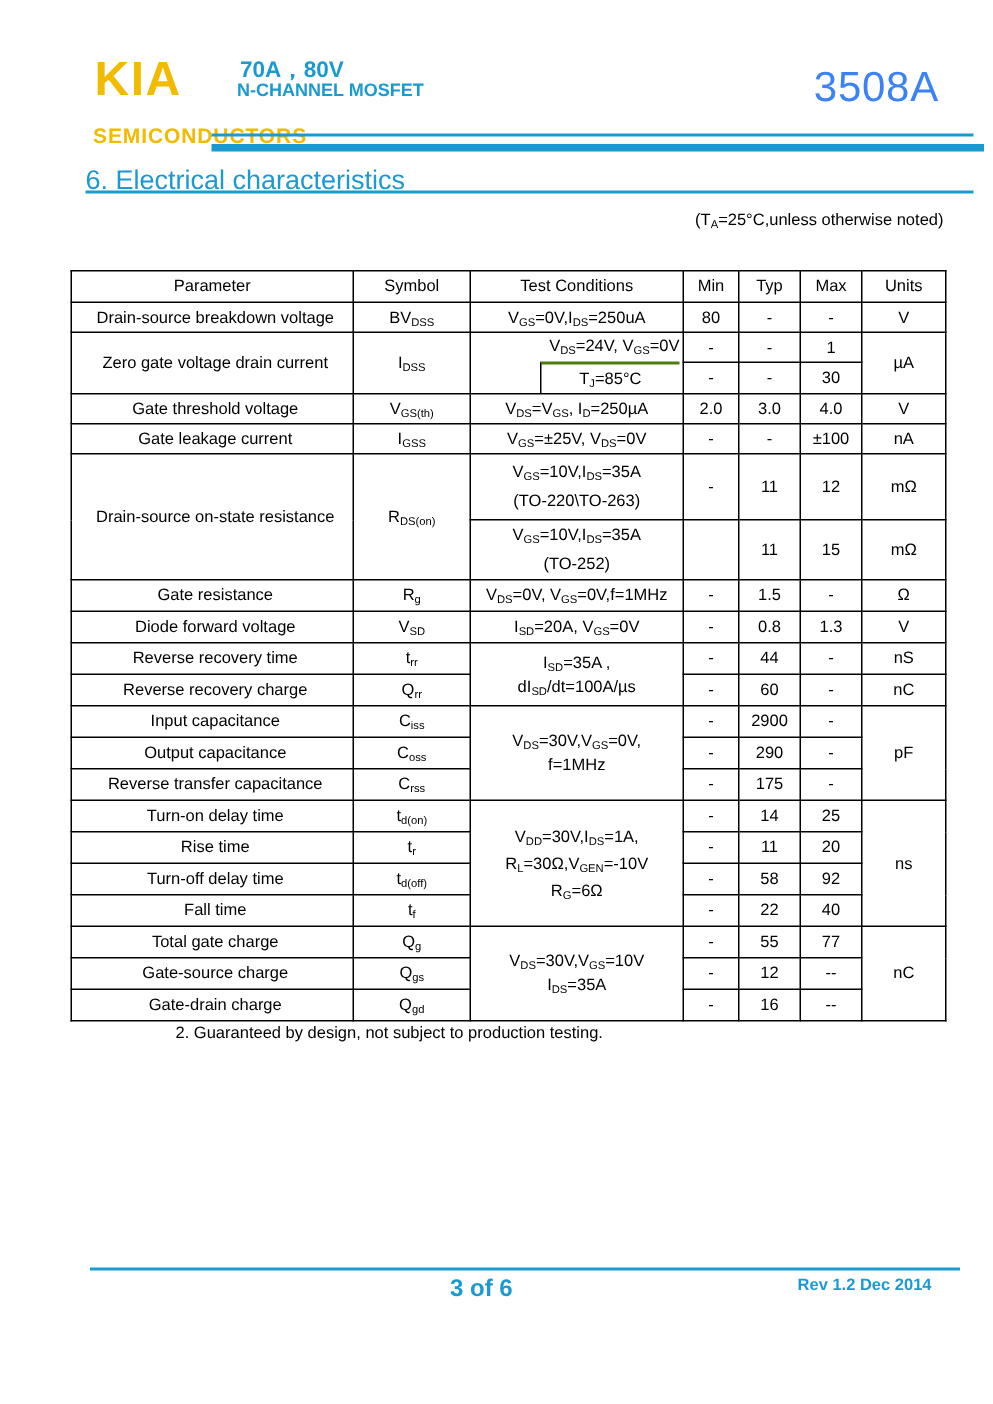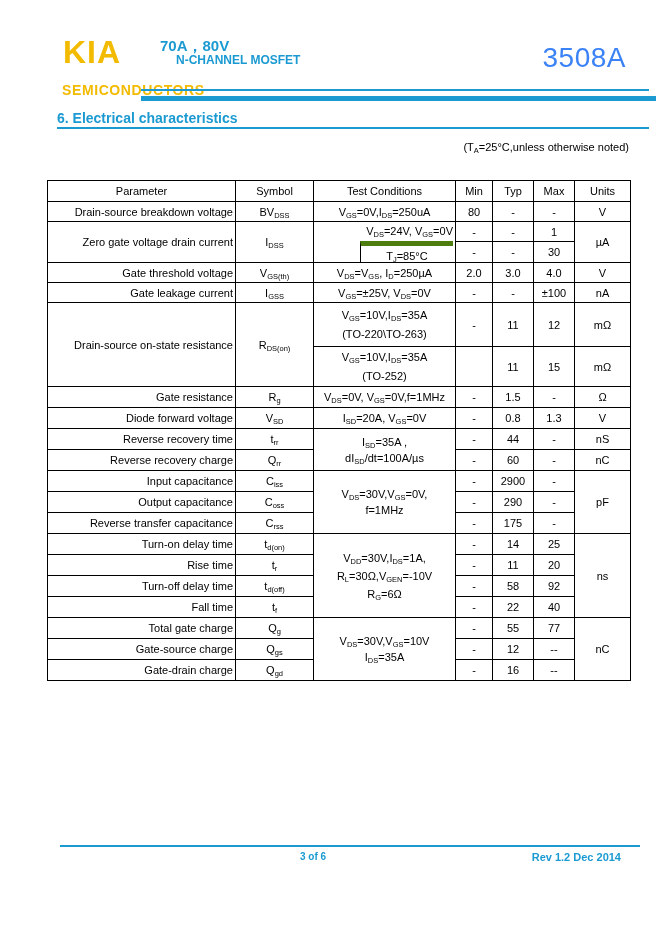--- a/index.html
+++ b/index.html
@@ -21,77 +21,77 @@
   .logo-sub {
     position:absolute; left:62px; top:82px;
     font-size:14px; font-weight:700; color:#F2BB00;
     letter-spacing:0.6px;
   }
   .rating {
     position:absolute; left:160px; top:37px;
     font-size:15px; font-weight:700; color:#1B9AD2;
   }
   .device-type {
-    position:absolute; left:176px; top:53px;
+    position:absolute; left:158px; top:53px;
     font-size:12px; font-weight:700; color:#1B9AD2;
   }
   .part-number {
     position:absolute; right:36px; top:42px;
     font-size:28px; color:#3b82f6; letter-spacing:0.5px;
   }
   .hline-thin  { position:absolute; left:141px; top:89px;  width:508px; height:2px; background:#1B9AD2; }
   .hline-thick { position:absolute; left:141px; top:96px;  width:515px; height:5px; background:#1B9AD2; }
   
   .section-title {
     position:absolute; left:57px; top:110px;
-    font-size:14px; color:#1B9AD2;font-weight:bold;
+    font-size:18px; color:#1B9AD2;
   }
   .section-underline {
     position:absolute; left:57px; top:127px; width:592px; height:2px; background:#1B9AD2;
   }
   .condition-note {
     position:absolute; right:33px; top:141px;
     font-size:11px; color:#000;
   }
   
   .ec-table-wrap { position:absolute; left:47px; top:157px;margin-top:23px; }
   table.ec {
     border-collapse:collapse; table-layout:fixed;
     width:583px; font-size:11px;
   }
   table.ec th, table.ec td {
     border:1px solid #000;
     text-align:center; vertical-align:middle;
     padding:0 2px; font-weight:400;
     overflow:hidden;
   }
-  table.ec td.param { text-align:right; padding-left:6px; }
+  table.ec td.param { text-align:center; padding-left:6px; }
   sub { font-size:0.68em; vertical-align:-0.3em; line-height:0; }
   tr.h20 { height:20px; } tr.h21 { height:21px; }
   tr.h44 { height:44px; } tr.h40 { height:40px; }
   td.cond-multi div { line-height:16px; }
   td.cond-left { text-align:left; padding-left:8px; }
   td.cond-left div { line-height:19px; }
   td.sw-cond { text-align:left; padding-left:4px; }
   td.sw-cond div { line-height:18px; }
   
   td.idss-cond { padding:0; }
   .idss-top { height:19px; line-height:19px; text-align:right; }
   .idss-bottom { height:21px; position:relative; }
   .idss-tj {
     position:absolute; left:32%; right:0; top:0; bottom:0;
-    border-top:5px solid #4d7c0f; border-left:1px solid #000;
+    border-top:2px solid #4d7c0f; border-left:1px solid #000;
     line-height:20px; text-align:center;
   }
   
   .note-line1 { position:absolute; left:90px;  top:662px; font-size:11px; }
   .note-line2 { position:absolute; left:117px; top:683px; font-size:11px; }
   
   .footer-line { position:absolute; left:60px; top:845px; width:580px; height:2px; background:#1B9AD2; }
-  .footer-page { position:absolute; left:300px; top:851px; font-size:10px; font-weight:700; color:#1B9AD2; }
+  .footer-page { position:absolute; left:300px; top:851px; font-size:16px; font-weight:700; color:#1B9AD2; }
   .footer-rev  { position:absolute; right:41px; top:851px; font-size:11px; font-weight:700; color:#1B9AD2; }
 </style>
 </head>
 <body>
 
 <div class="page">
 
   <div class="logo-text">KIA</div>
   <div class="logo-sub">SEMICONDUCTORS</div>
   <div class="rating">70A，80V</div>
@@ -326,18 +326,19 @@
         <td class="param">Gate-drain charge</td>
         <td>Q<sub>gd</sub></td>
         <td>-</td>
         <td>16</td>
         <td>--</td>
       </tr>
     </tbody>
       </table>
   </div>
 
+  <div class="note-line2">2. Guaranteed by design, not subject to production testing.</div>
 
   <div class="footer-line"></div>
   <div class="footer-page">3 of 6</div>
   <div class="footer-rev">Rev 1.2 Dec 2014</div>
 
 </div>
 
 </body></html>

